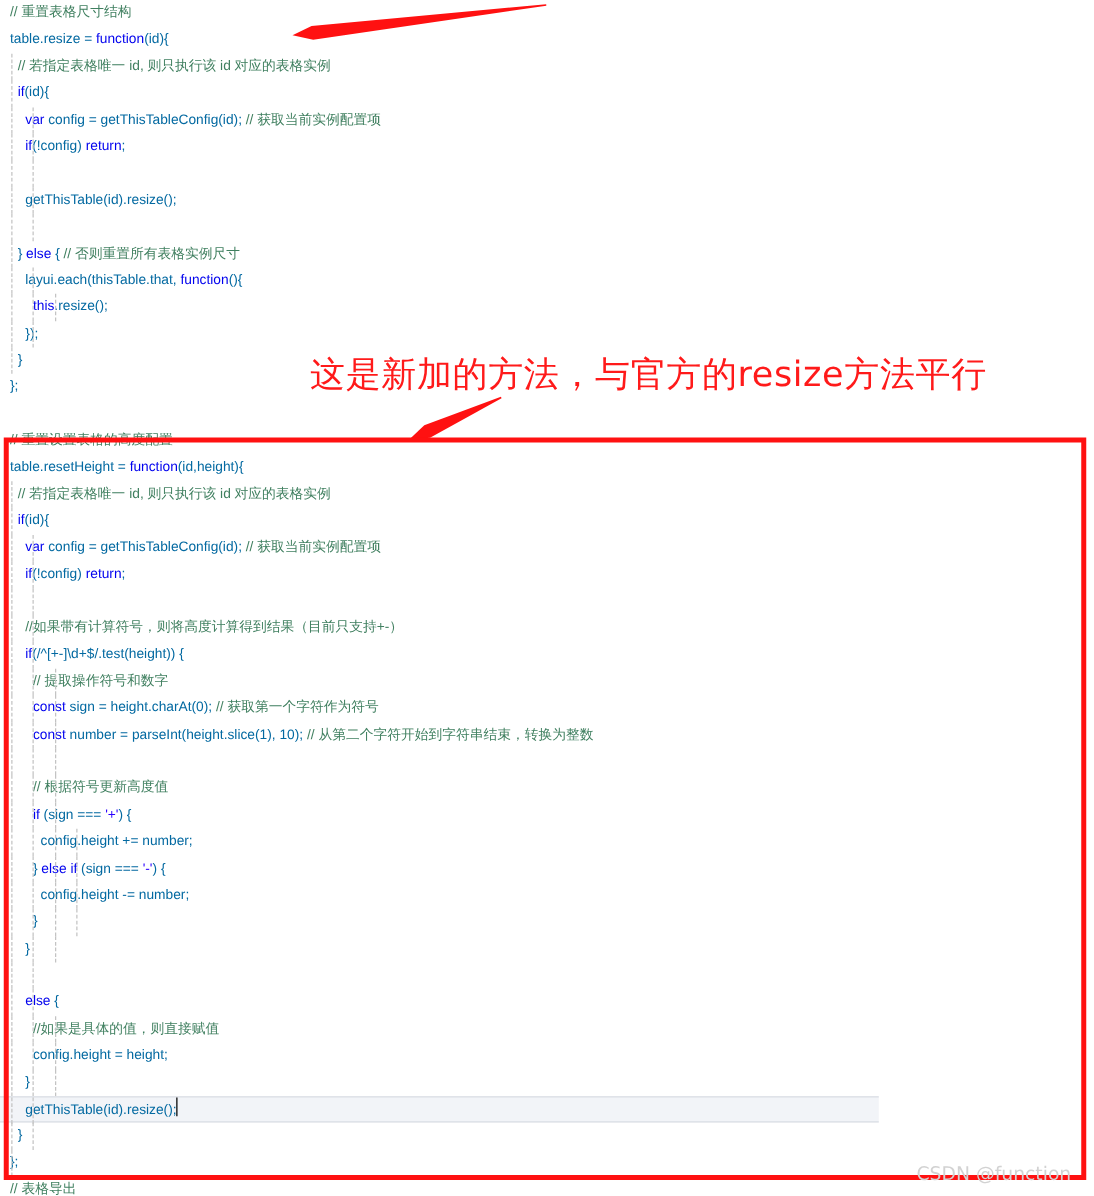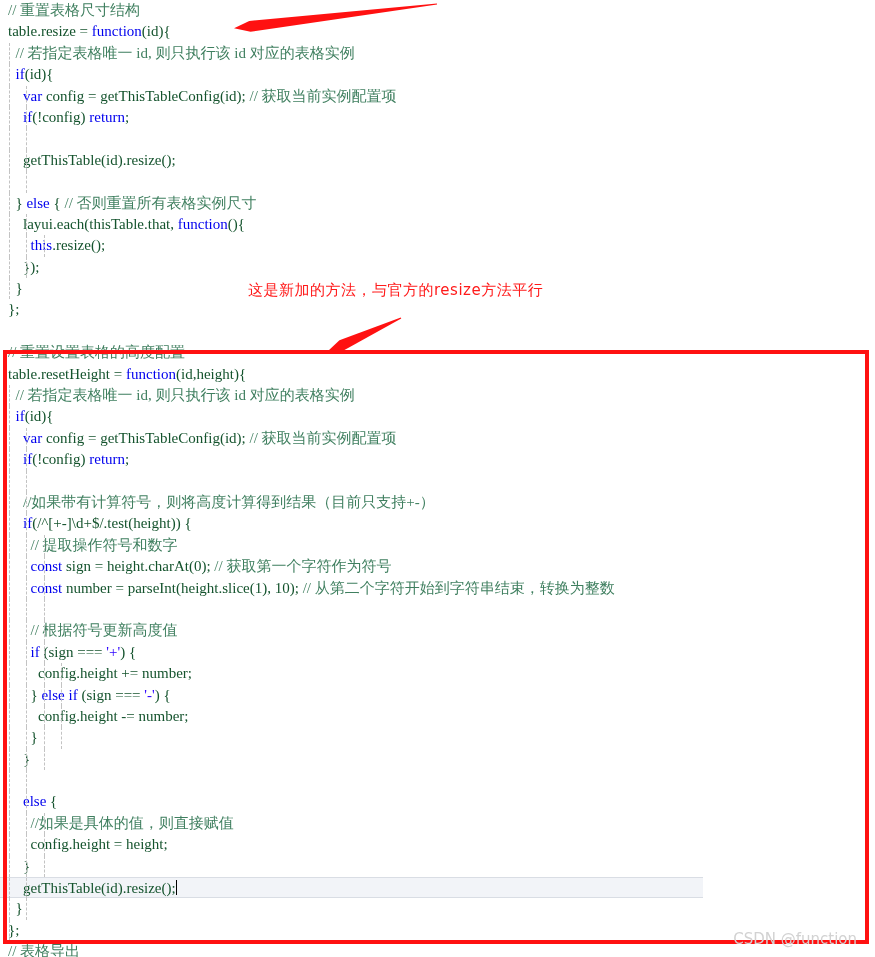--- a/index.html
+++ b/index.html
@@ -15,38 +15,38 @@
     font-family: "Liberation Mono", "DejaVu Sans Mono", monospace;
   }
 
   
   #code {
     position: absolute;
     left: 0;
     top: 0;
     width: 703px;
     height: 957px;
-    font-family: Liberation Serif, serif;
-    font-size: 15px;
+    font-family: Liberation Sans, sans-serif;
+    font-size: 11px;
     line-height: 21.4px;
     white-space: pre;
     color: #000000;
   }
   .line {
     position: relative;
     height: 21.4px;
     padding-left: 8px;
     white-space: pre;
   }
   .line .txt { display: inline; }
 
   
   .cm  { color: #3f7f5f; }   
   .kw  { color: #0000ee; }   
-  .pl  { color: #14532d; }   
+  .pl  { color: #0369a1; }   
   .st  { color: #2a00ff; }
 
   
   .guide {
     position: absolute;
     top: 0;
     width: 0;
     height: 21.4px;
     border-left: 1px dashed #c3c3c3;
   }
@@ -72,21 +72,21 @@
     left: 0; top: 0;
     width: 875px; height: 957px;
     pointer-events: none;
   }
   #annot-text {
     position: absolute;
     left: 248px;
     top: 281px;
     color: #ff1a1a;
     font-family: "DejaVu Sans", "Liberation Sans", sans-serif;
-    font-size: 15px;
+    font-size: 28px;
     font-weight: 500;
     letter-spacing: 0.5px;
     white-space: nowrap;
   }
   #redbox {
     position: absolute;
     left: 3px;
     top: 350px;
     width: 866px;
     height: 594px;

